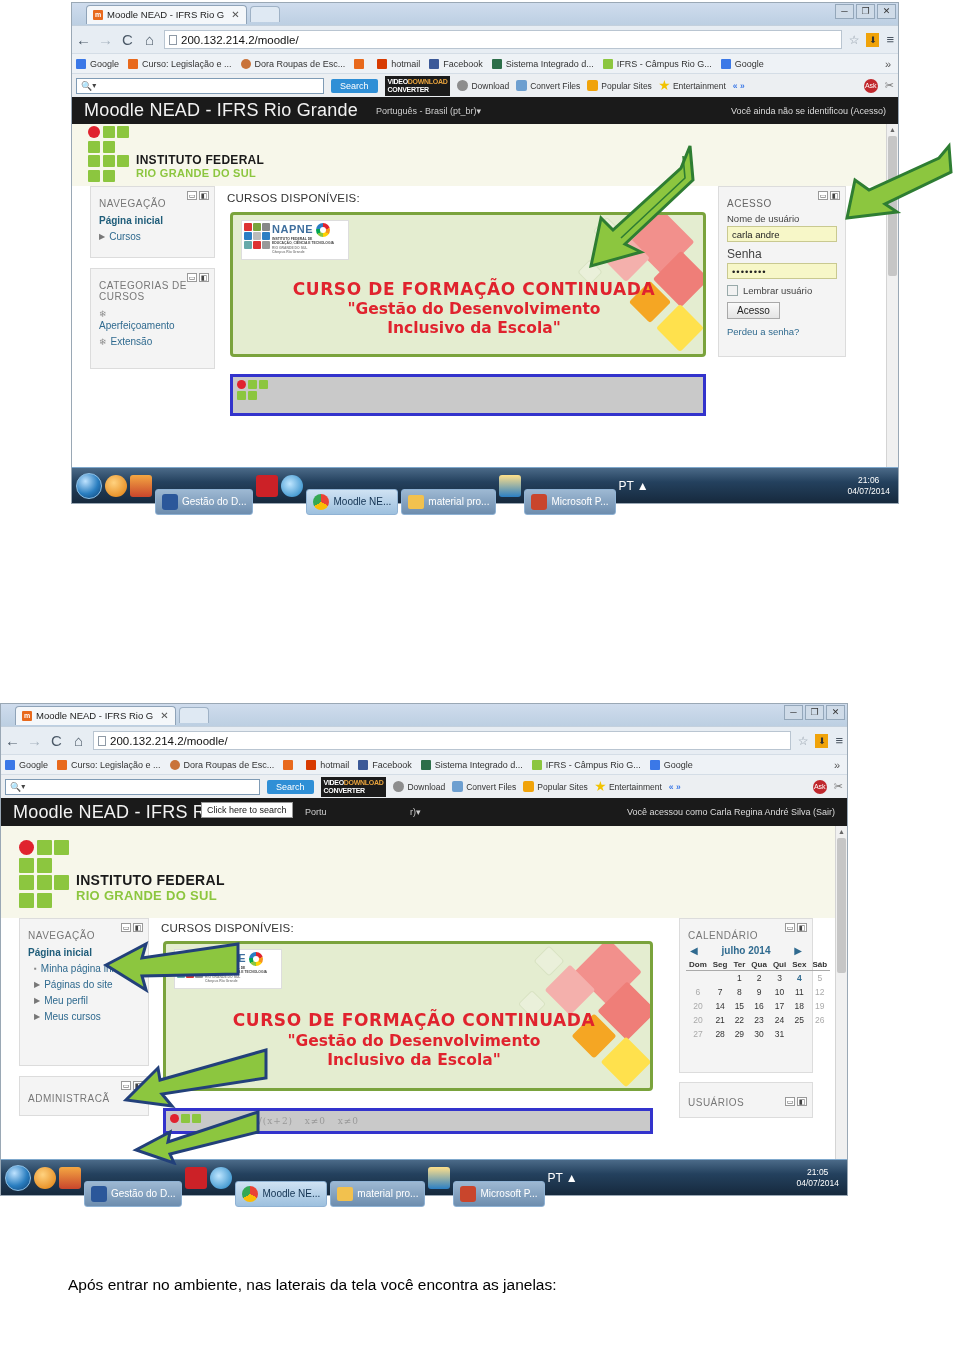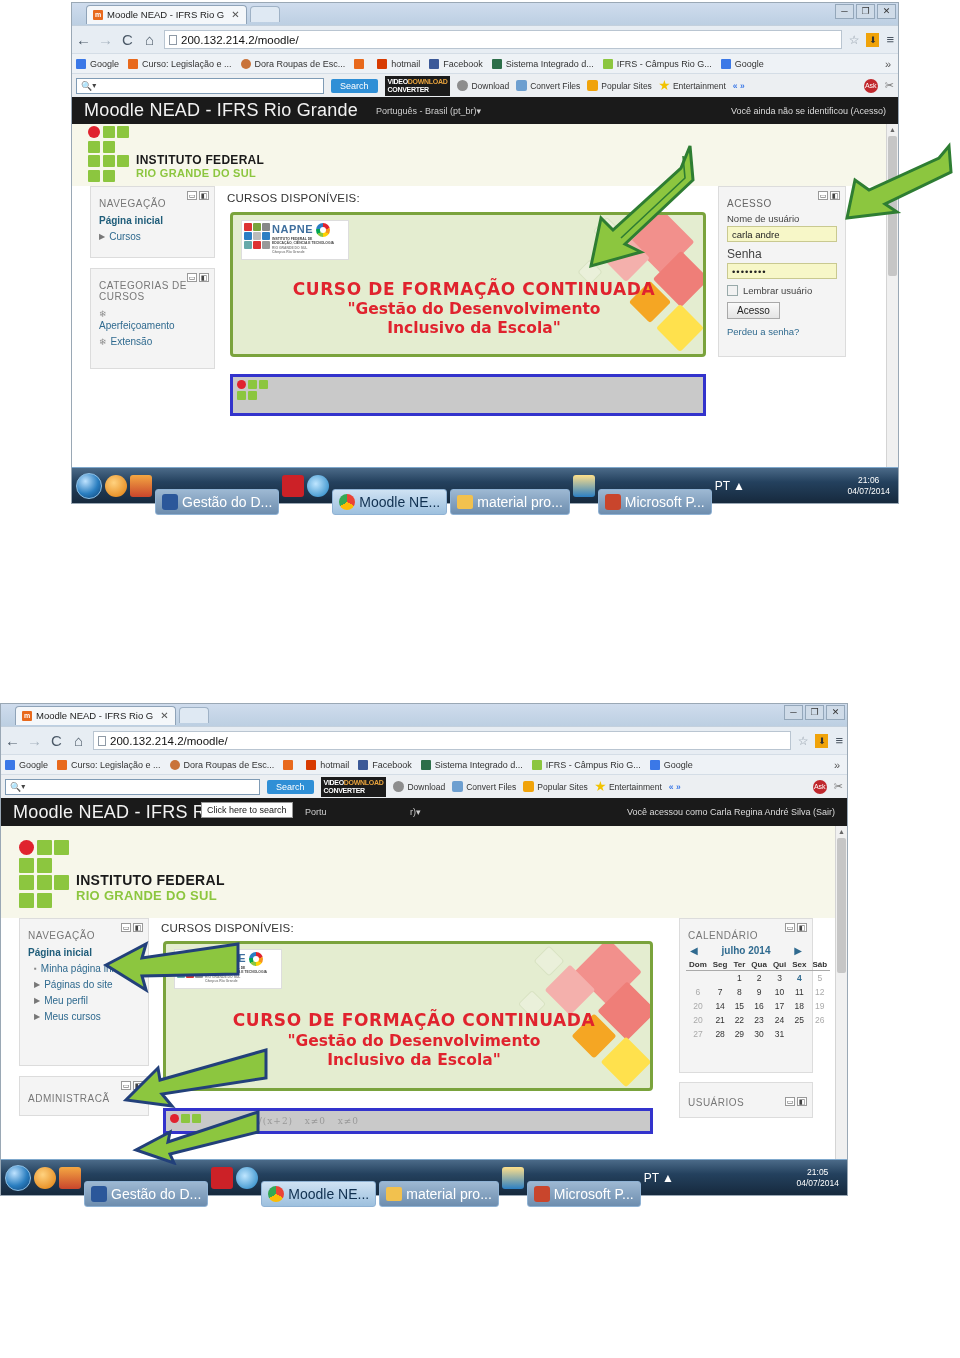--- a/index.html
+++ b/index.html
@@ -153,21 +153,21 @@
   .taskbar { position:absolute; left:0; right:0; bottom:0;
      background: linear-gradient(#4b6a88,#24415e 40%,#16293d);
      display:flex; align-items:center; gap:3px; padding:0 4px;
      border-top:1px solid #7fa8cc;}
   .startorb { width:26px; height:26px; border-radius:50%;
      background: radial-gradient(circle at 35% 30%, #bfe3ff, #2a7ec0 55%, #0d3f73);
      border:1px solid #8fc2e8; }
   .tb-ic { width:22px; height:22px; border-radius:3px; display:inline-block;}
   .tb-win { display:flex; align-items:center; gap:4px; height:26px; padding:0 6px;
      background: linear-gradient(#9db8d2,#6d8dae); border:1px solid #8fb2d4;
-     border-radius:3px; font-size:14px; color:#fff; white-space:nowrap;margin-top:32px;}
+     border-radius:3px; font-size:10px; color:#fff; white-space:nowrap;margin-top:32px;}
   .tb-win.active { background: linear-gradient(#cfe2f3,#9dc0de); color:#103050;}
   .tb-clock { margin-left:auto; color:#fff; font-size:8.5px; text-align:center;
      line-height:11px; padding-right:4px;}
   .tb-lang { color:#fff; font-size:12px; }
 
   
   .arrow { position:absolute; }
 
   
   .para { position:absolute; font-size:15.5px; color:#000; line-height:30px;
@@ -825,14 +825,15 @@
   </svg>
 
   <svg class="arrow" style="left:118px; top:1048px;" width="150" height="80" viewBox="0 0 150 80">
     <polygon points="148,2 148,30 44,46 54,58 8,52 40,20 42,32" fill="#8cc63f" stroke="#22407a" stroke-width="3"></polygon>
   </svg>
 
   <svg class="arrow" style="left:130px; top:1110px;" width="130" height="55" viewBox="0 0 130 55">
     <polygon points="128,2 128,22 40,44 44,53 6,40 40,22 38,32" fill="#8cc63f" stroke="#22407a" stroke-width="3"></polygon>
   </svg>
 
+  <div class="para" style="left:68px; top:1270px; width:822px; text-align:left;">Após entrar no ambiente, nas laterais da tela  você encontra as janelas:</div>
 
 </div>
 
 </body></html>

